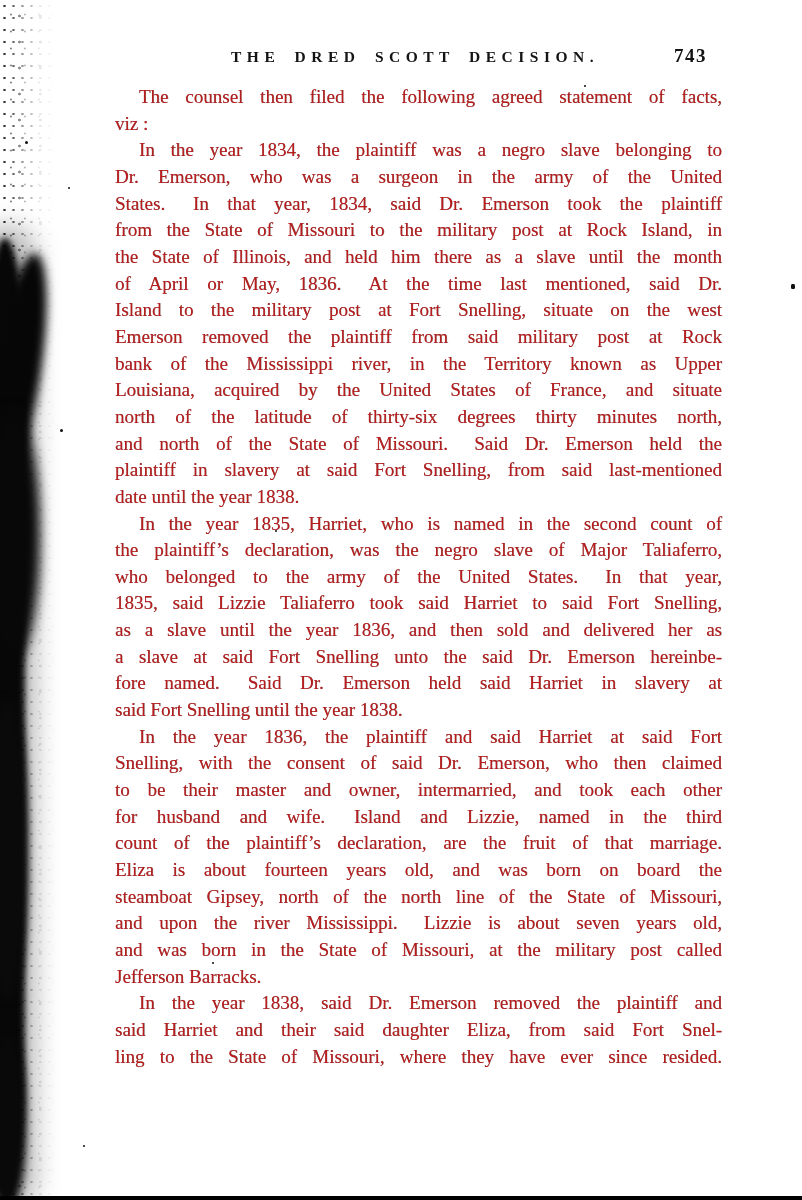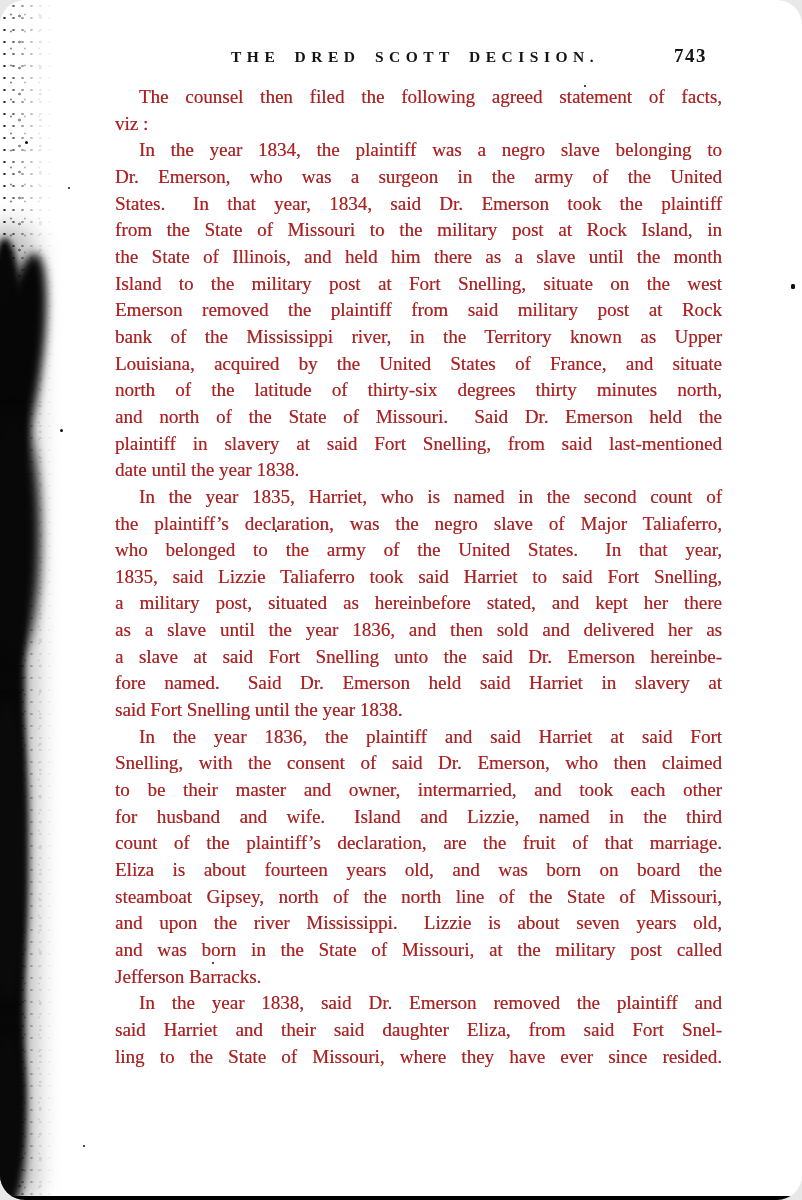--- a/index.html
+++ b/index.html
@@ -3,21 +3,20 @@
 <meta charset="utf-8">
 <style>
   html,body { margin:0; padding:0; background:#e8e8e8; }
   .page {
     position:relative;
     width:802px; height:1200px;
     margin:0 auto;
     background:#ffffff;
     overflow:hidden;
     font-family:"Liberation Serif", serif;
-    border-radius:25px;
   }
 
   
   .gutter-speckle {
     position:absolute; left:0; top:0; width:60px; height:1200px;
     background-image:
       radial-gradient(circle, rgba(0,0,0,.9) 0.9px, transparent 1.5px),
       radial-gradient(circle, rgba(0,0,0,.65) 0.7px, transparent 1.3px),
       radial-gradient(circle, rgba(0,0,0,.8) 1.1px, transparent 1.8px);
     background-size: 9px 12px, 14px 17px, 21px 26px;
@@ -97,35 +96,35 @@
     <p>
       <span class="ln ind">The counsel then filed the following agreed statement of facts,</span>
       <span class="ln end">viz :</span>
     </p>
     <p>
       <span class="ln ind">In the year 1834, the plaintiff was a negro slave belonging to</span>
       <span class="ln">Dr. Emerson, who was a surgeon in the army of the United</span>
       <span class="ln">States.  In that year, 1834, said Dr. Emerson took the plaintiff</span>
       <span class="ln">from the State of Missouri to the military post at Rock Island, in</span>
       <span class="ln">the State of Illinois, and held him there as a slave until the month</span>
+      <span class="ln">of April or May, 1836.  At the time last mentioned, said Dr.</span>
       <span class="ln">Island to the military post at Fort Snelling, situate on the west</span>
       <span class="ln">Emerson removed the plaintiff from said military post at Rock</span>
       <span class="ln">bank of the Mississippi river, in the Territory known as Upper</span>
       <span class="ln">Louisiana, acquired by the United States of France, and situate</span>
       <span class="ln">north of the latitude of thirty-six degrees thirty minutes north,</span>
       <span class="ln">and north of the State of Missouri.  Said Dr. Emerson held the</span>
       <span class="ln">plaintiff in slavery at said Fort Snelling, from said last-mentioned</span>
       <span class="ln end">date until the year 1838.</span>
     </p>
     <p>
       <span class="ln ind">In the year 1835, Harriet, who is named in the second count of</span>
       <span class="ln">the plaintiff’s declaration, was the negro slave of Major Taliaferro,</span>
       <span class="ln">who belonged to the army of the United States.  In that year,</span>
       <span class="ln">1835, said Lizzie Taliaferro took said Harriet to said Fort Snelling,</span>
-      <span class="ln">a military post, situated as hereinbefore stated, and kept her there</span>
       <span class="ln">as a slave until the year 1836, and then sold and delivered her as</span>
       <span class="ln">a slave at said Fort Snelling unto the said Dr. Emerson hereinbe-</span>
       <span class="ln">fore named.  Said Dr. Emerson held said Harriet in slavery at</span>
       <span class="ln end">said Fort Snelling until the year 1838.</span>
     </p>
     <p>
       <span class="ln ind">In the year 1836, the plaintiff and said Harriet at said Fort</span>
       <span class="ln">Snelling, with the consent of said Dr. Emerson, who then claimed</span>
       <span class="ln">to be their master and owner, intermarried, and took each other</span>
       <span class="ln">for husband and wife.  Island and Lizzie, named in the third</span>

